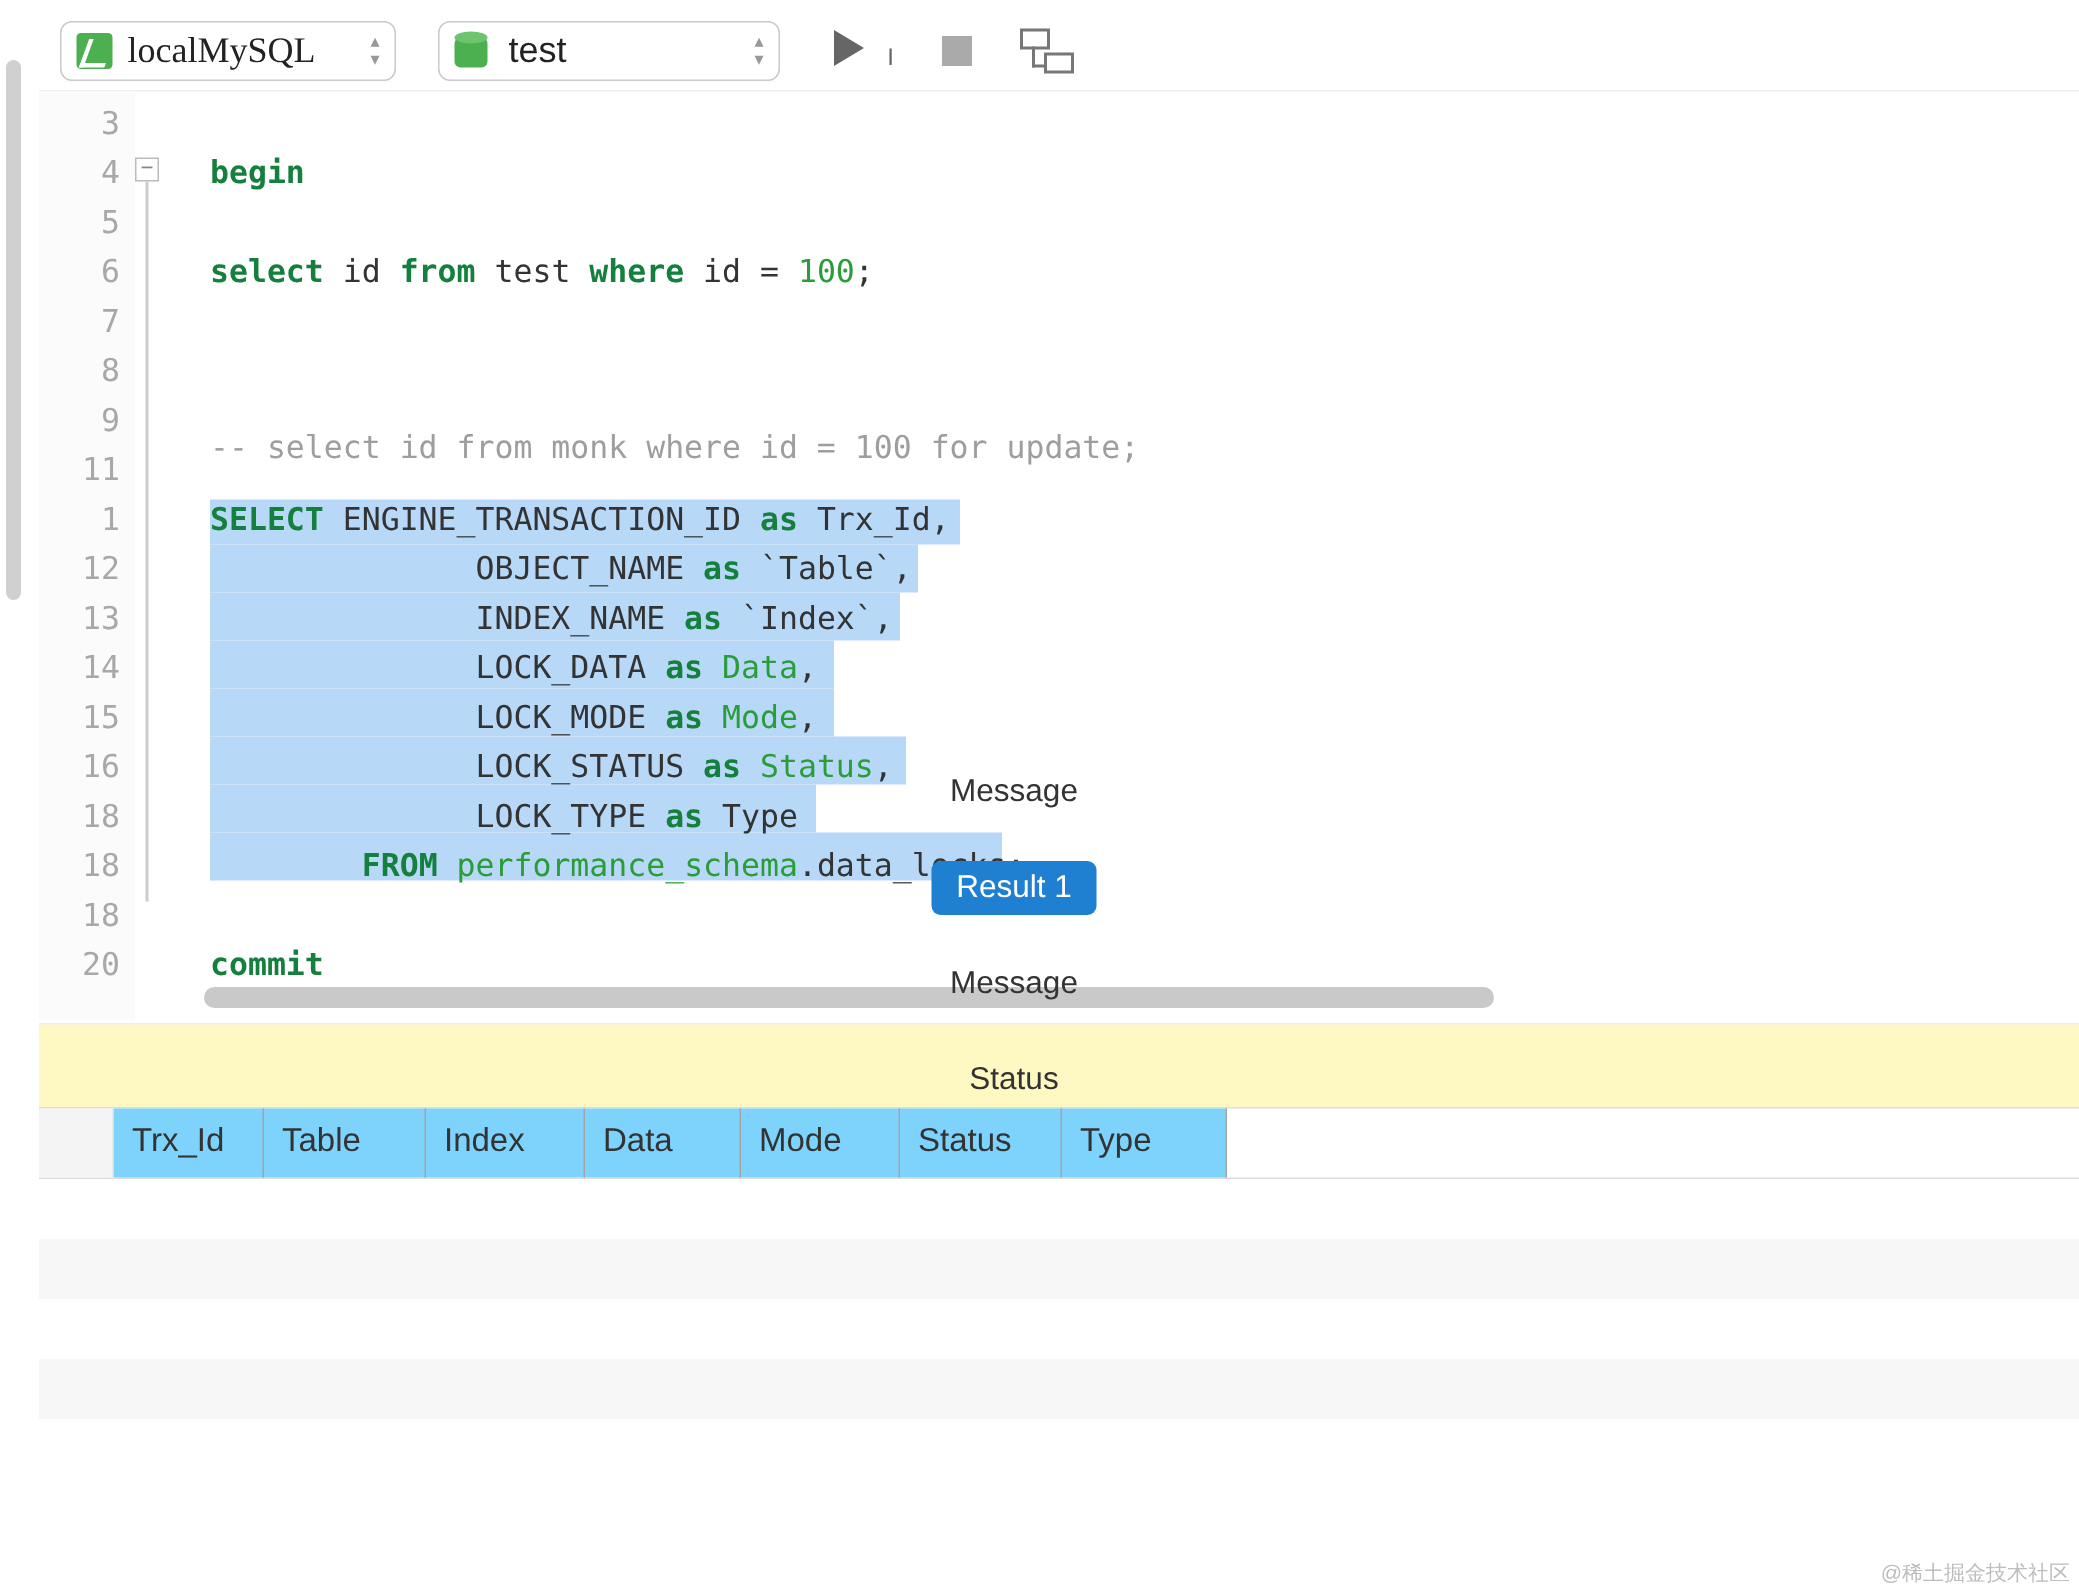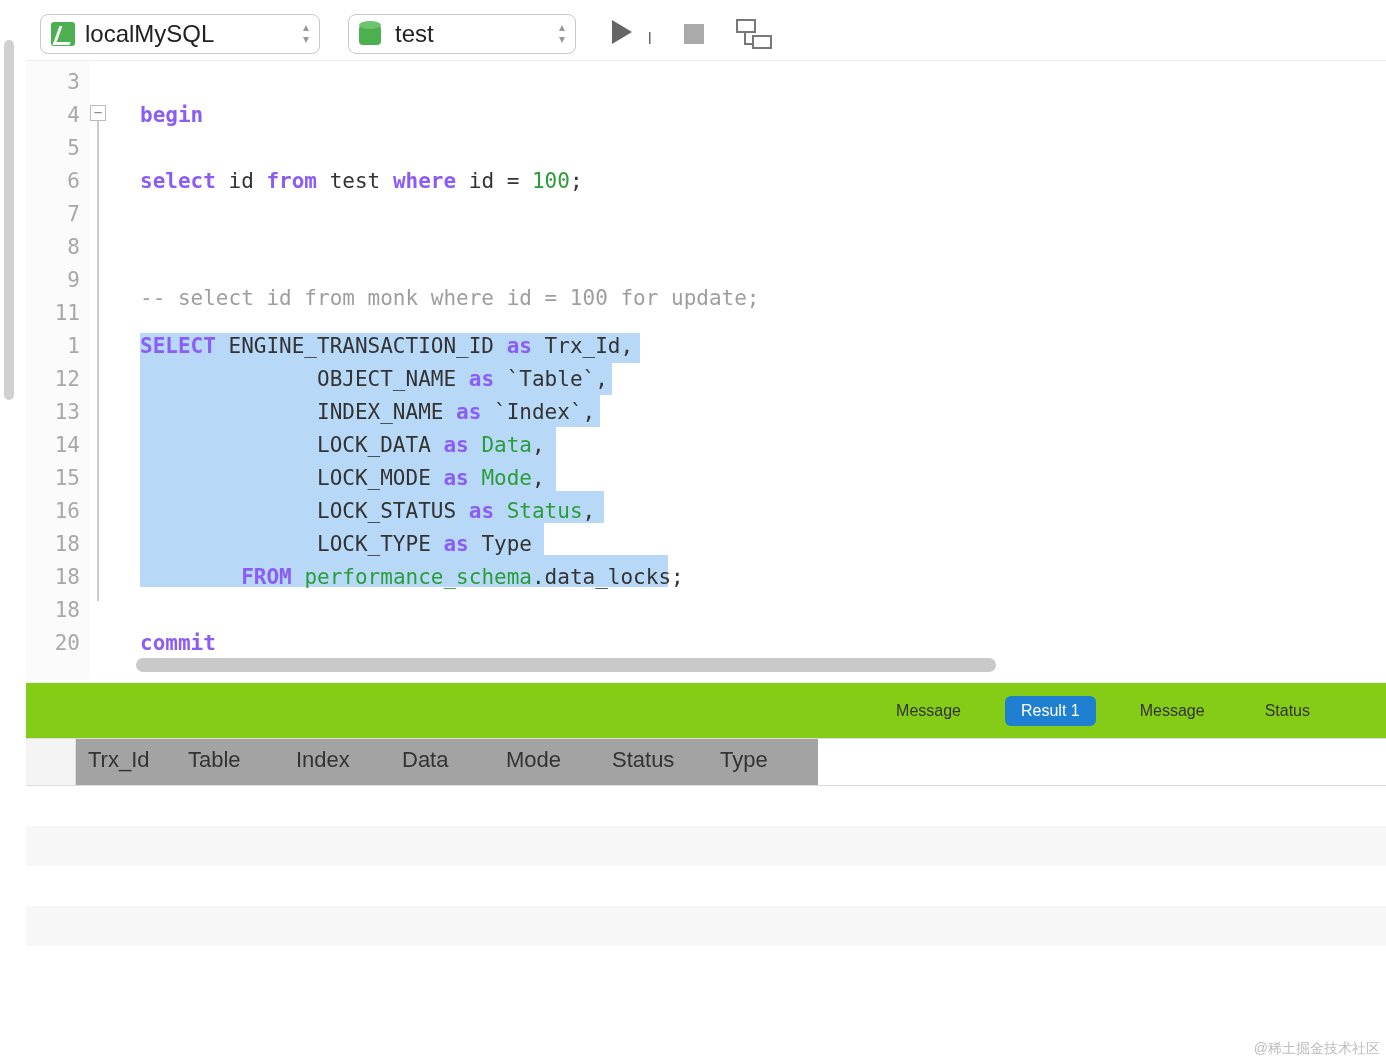--- a/index.html
+++ b/index.html
@@ -38,21 +38,21 @@
     border: 1px solid #c9c9c9;
     border-radius: 8px;
     display: flex;
     align-items: center;
     padding: 0 30px 0 10px;
     font-size: 24px;
     color: #222;
     background: #fff;
     position: relative;
   }
-  .dd1 { width: 280px; }
+  .dd1 { width: 224px; font-family: Liberation Serif, serif; }
   .dd2 { width: 228px; }
   .dd .caret {
     position: absolute;
     right: 10px; top: 6px;
     font-size: 12px;
     color: #999;
     line-height: 12px;
   }
   .conn-icon {
     width: 24px; height: 24px;
@@ -134,55 +134,56 @@
   .foldcol { position:absolute; left:64px; top:0; width:24px; height:100%; }
   .fold { position:absolute; width:16px; height:16px; border:1px solid #bbb; background:#fff; text-align:center; line-height:13px; font-size:14px; color:#888; font-family:monospace; }
   .fold-line { position:absolute; left:7px; width:2px; background:#ccc; }
   .code {
     position:absolute;
     left: 90px; top:0; right:0;
     font-family: "SFMono-Regular", Menlo, Consolas, monospace;
     font-size: 21px;
   }
   .cl { position:absolute; left:24px; white-space:pre; color:#333; }
-  .kw { color:#8b5cf6; font-weight:600;text-align:center; }
+  .kw { color:#15803d; font-weight:600;text-align:center; }
   .num { color:#2a9d3a; }
   .id2 { color:#2a9d3a; }
   .cmt { color:#9e9e9e; }
   .selrow { position:absolute; background:#b7d8f7; }
   .hscroll {
     position:absolute; left:90px; right:12px; bottom:8px; height:14px;
     background:#fff;
   }
   .hthumb {
     position:absolute; left:20px; top:0; width:860px; height:14px;
     background:#c9c9c9; border-radius:7px;
   }
   .tabs {
     position:absolute; left:26px; right:0; top:682px;
     height:56px;
     display:flex; justify-content:flex-end; align-items:center;
     gap:28px; padding-right:60px;
-    font-size:16px; color:#333;
+    font-size:21px; color:#333;
     border-top:1px solid #eee;
-    background:#84cc16;
+    background:#fef9c3;
+    flex-direction:column;
   }
   .tab { padding:6px 16px; border-radius:6px; }
   .tab.active { background:#1f7fd1; color:#fff; }
   .grid {
     position:absolute; left:26px; right:0; top:738px;
     height:48px;
     display:flex;
     border-top:1px solid #ddd;
     border-bottom:1px solid #ddd;
     font-size:22px; color:#333;
     background:#fff;
   }
   .grid-row-h { width:50px; border-right:1px solid #ddd; background:#f4f4f4;}
-  .gh { padding:8px 12px; border-right:3px solid #a3a3a3; background:#a3a3a3; }
+  .gh { padding:8px 12px; border-right:1px solid #a3a3a3; background:#7dd3fc; }
   .body-rows {
     position:absolute; left:26px; right:0; top:786px; bottom:0;
   }
   .body-rows .zebra {
     position:absolute; left:0; right:0; height:40px; 
   }
   .zebra:nth-child(even){ background:#f7f7f7; }
   .watermark {
     position:absolute; right:6px; bottom:4px;
     font-size:14px; color:#bdbdbd;

